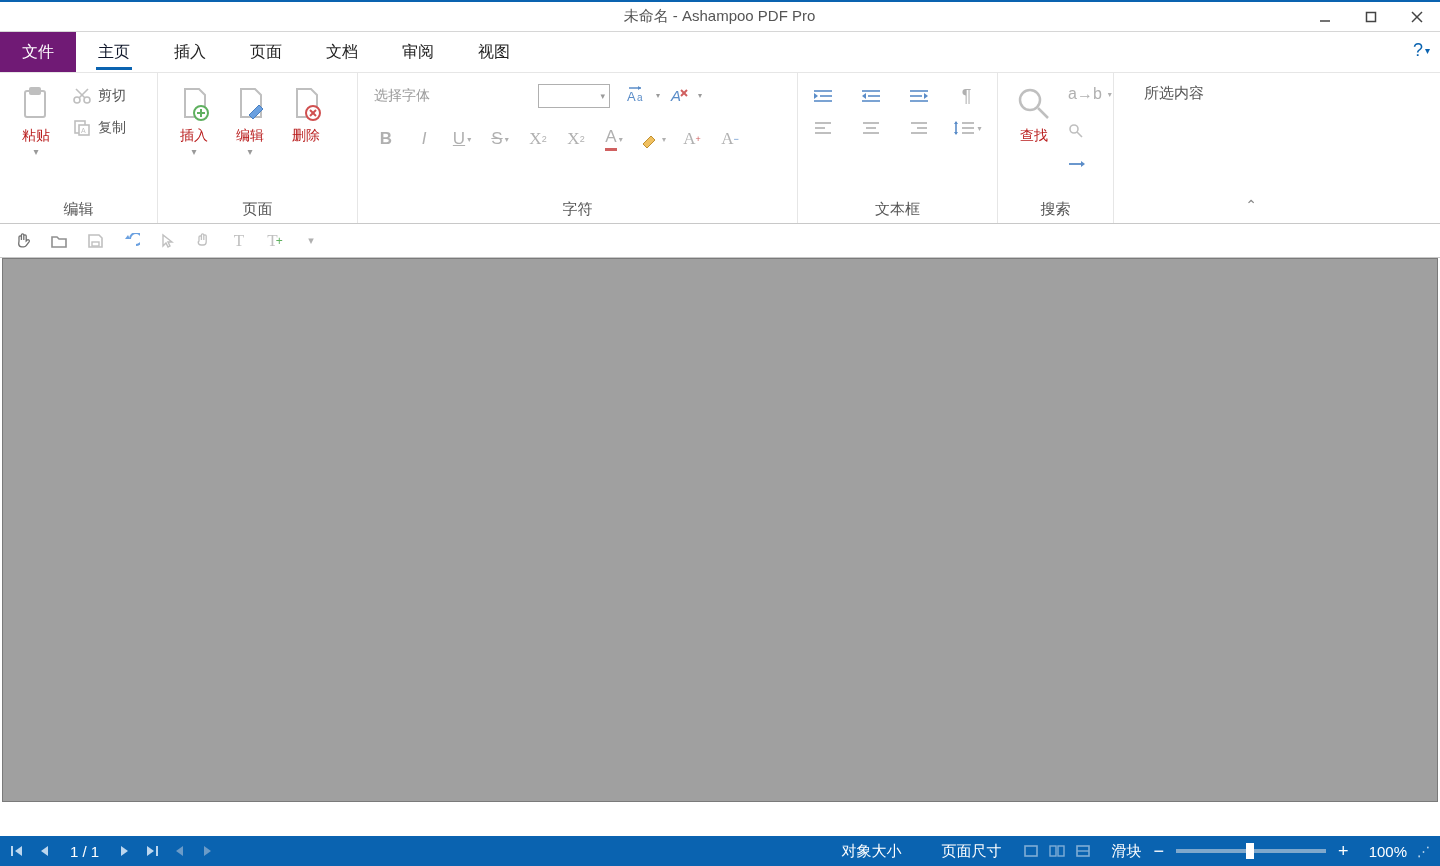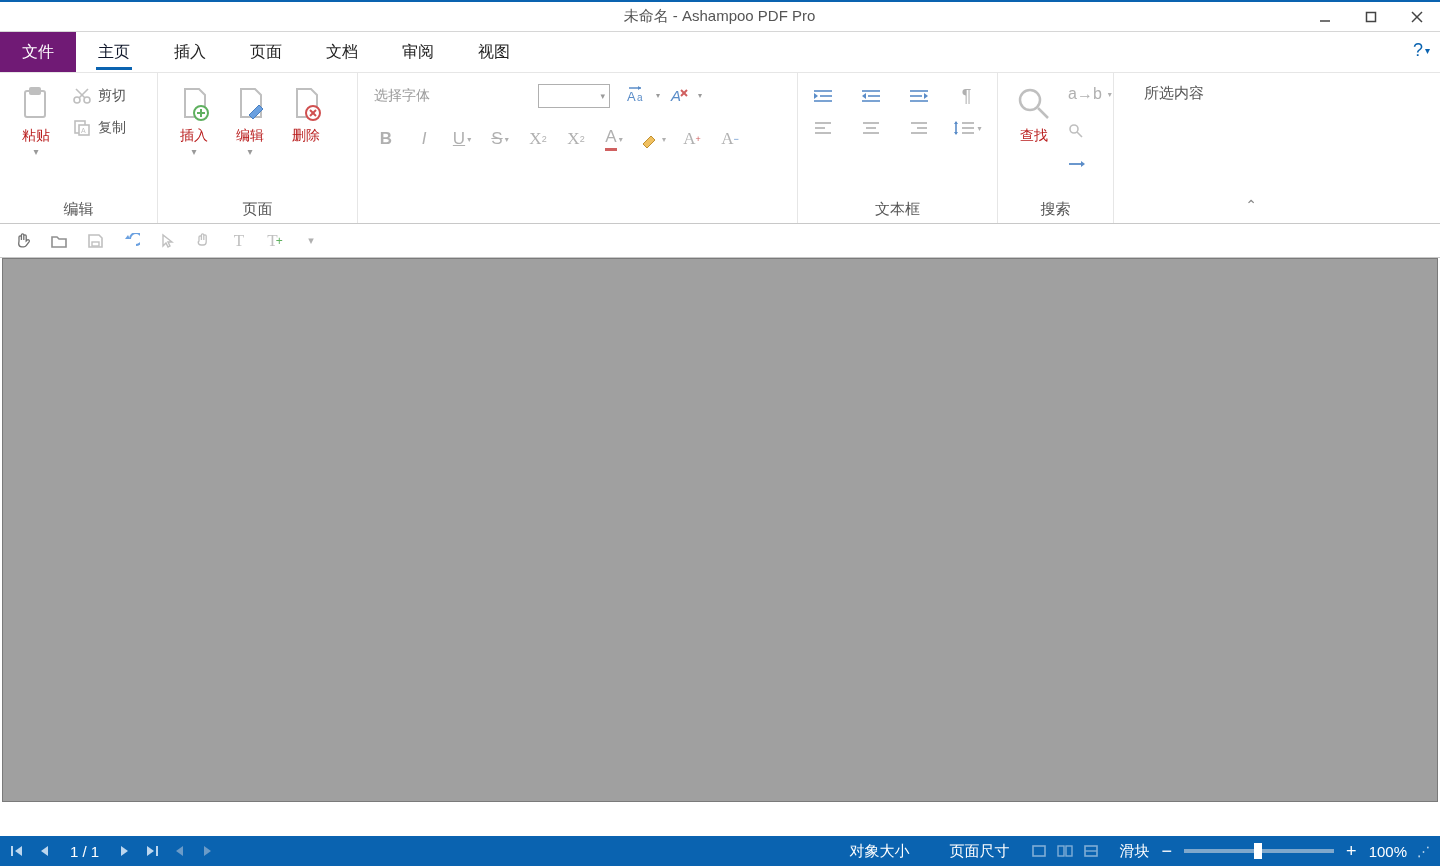--- a/index.html
+++ b/index.html
@@ -64,21 +64,21 @@
 .nav-group { display: flex; align-items: center; gap: 14px; }
 .nav-btn { color: #bcd6ee; display: flex; align-items: center; }
 .page-ind { color: #fff; margin: 0 6px; }
 .flex-spacer { flex: 1; }
 .status-item { margin: 0 20px; color: #fff; }
 .zoom-group { display: flex; align-items: center; gap: 12px; }
 .zoom-label { color: #fff; }
 .zoom-sign { color: #fff; font-size: 18px; }
 .zoom-track { width: 150px; height: 4px; background: #7fa8cc; position: relative; }
 .zoom-thumb { position: absolute; top: -6px; width: 8px; height: 16px; background: #fff; }
-.zoom-pct { color: #fff; }
+.zoom-pct { color: #fff; margin-left: 8px; }
 .grip { margin-left: 10px; color: #cfe3f4; font-size: 13px; }
 
 svg { display: block; }
 </style>
 </head>
 <body>
 
 <div class="titlebar">
   <div class="title">未命名 - Ashampoo PDF Pro</div>
   <div class="win-controls">
@@ -242,20 +242,21 @@
         <div class="fbtn">
             <svg width="20" height="18">
               <path d="M3 14 l8 -8 l4 4 l-8 8 z" fill="#f0c060" stroke="#c09030"></path>
             </svg>
             <span class="dd">▾</span>
           </div>
         <div class="fbtn">A<span style="font-size:9px;color:#d06060;vertical-align:super">+</span></div>
         <div class="fbtn">A<span style="font-size:9px;color:#5a8cc8;vertical-align:super">−</span></div>
       </div>
     </div>
+    <div class="group-label">字符</div>
   </div>
 
   <div class="group" style="width:200px">
     <div class="group-body" style="justify-content:center;">
       <div class="para-grid">
         <div class="pico">
             <svg width="22" height="16">
               <line x1="2" y1="3" x2="20" y2="3" stroke="#5a8cc8" stroke-width="1.6"></line>
               <line x1="8" y1="8" x2="20" y2="8" stroke="#5a8cc8" stroke-width="1.6"></line>
               <line x1="2" y1="13" x2="20" y2="13" stroke="#5a8cc8" stroke-width="1.6"></line>

